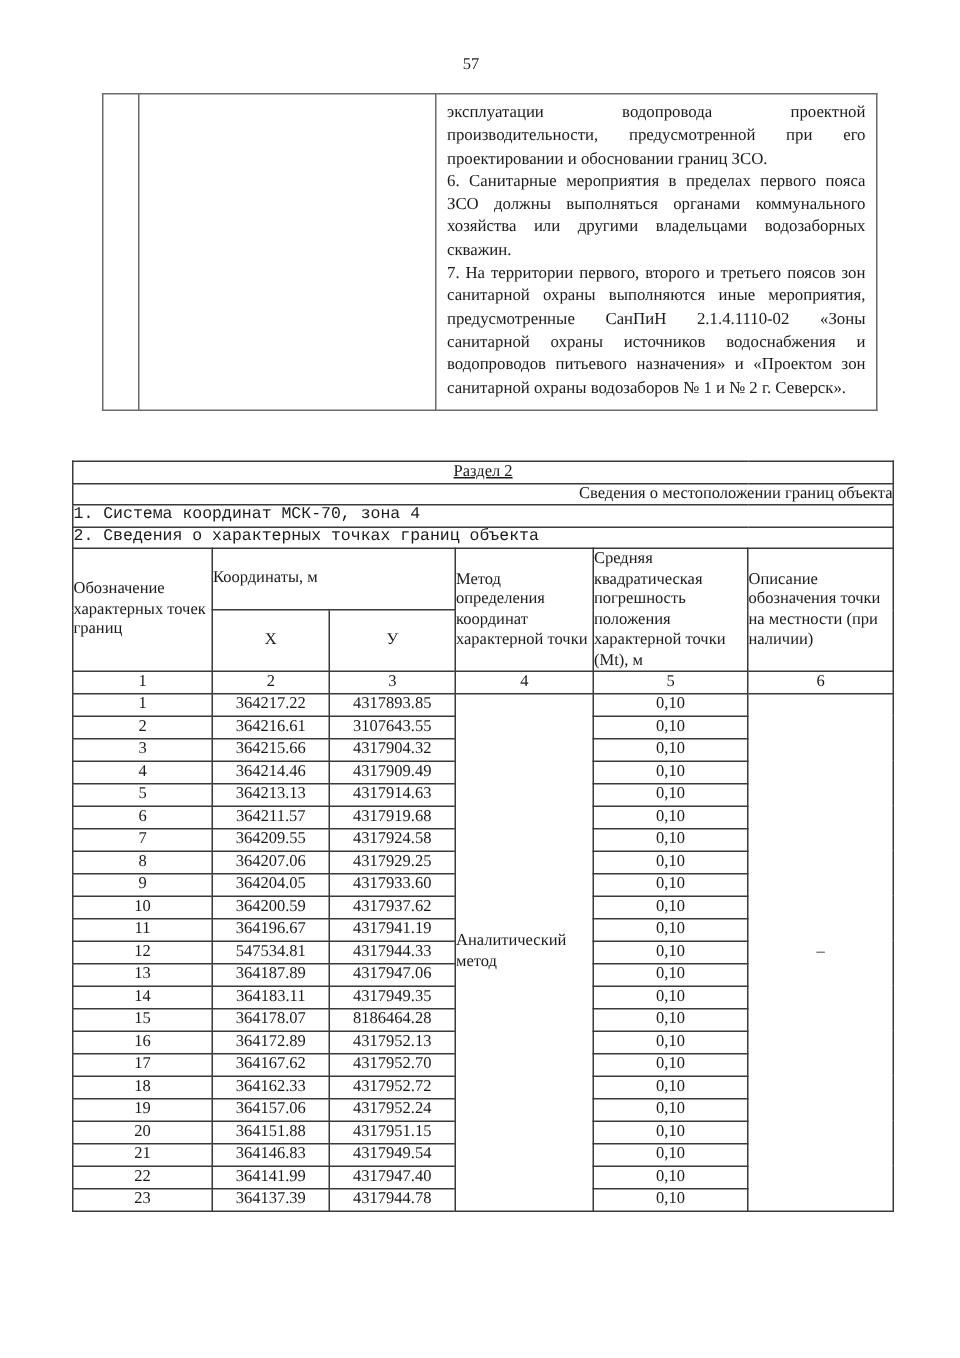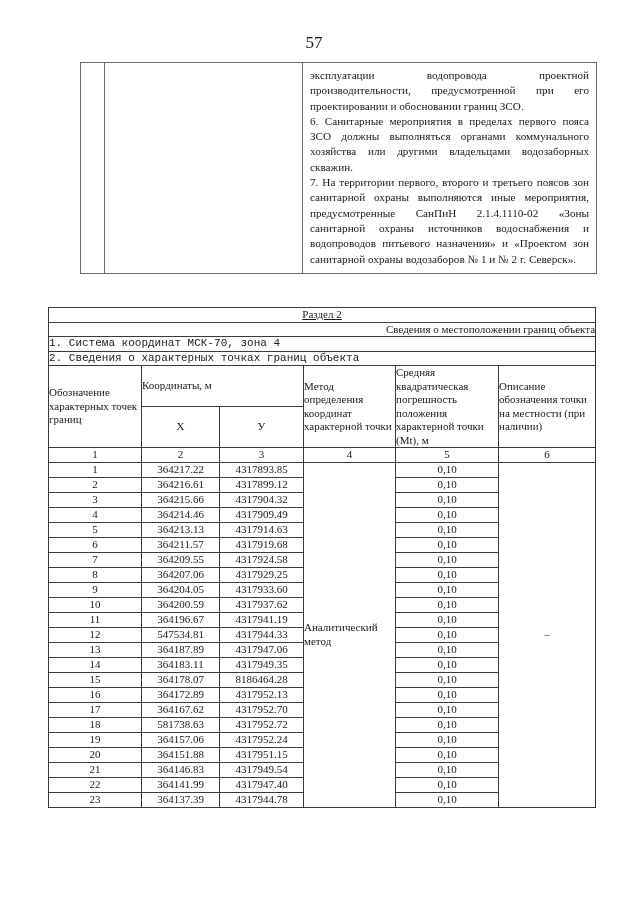--- a/index.html
+++ b/index.html
@@ -16,28 +16,28 @@
     overflow: hidden;
   }
 
   
   .page-number {
     position: absolute;
     top: 36px;
     left: 0;
     width: 628px;
     text-align: center;
-    font-size: 17px;
+    font-size: 11px;
     line-height: 14px;
   }
 
   
   .top-table {
     position: absolute;
-    left: 80px;
+    left: 68px;
     top: 62px;
     width: 513px;
     border-collapse: collapse;
     table-layout: fixed;
   }
   .top-table td {
     border: 1px solid #6b6b6b;
     vertical-align: top;
     padding: 0;
   }
@@ -218,21 +218,21 @@
         <td class="cell">1</td>
         <td class="cell">364217.22</td>
         <td class="cell">4317893.85</td>
         <td class="cell-method" rowspan="23">Аналитический метод</td>
         <td class="cell">0,10</td>
         <td class="cell-desc" rowspan="23">–</td>
       </tr>
       <tr>
         <td class="cell">2</td>
         <td class="cell">364216.61</td>
-        <td class="cell">4317899.12</td>
+        <td class="cell">3107643.55</td>
         <td class="cell">0,10</td>
       </tr>
       <tr>
         <td class="cell">3</td>
         <td class="cell">364215.66</td>
         <td class="cell">4317904.32</td>
         <td class="cell">0,10</td>
       </tr>
       <tr>
         <td class="cell">4</td>
@@ -313,21 +313,21 @@
         <td class="cell">0,10</td>
       </tr>
       <tr>
         <td class="cell">17</td>
         <td class="cell">364167.62</td>
         <td class="cell">4317952.70</td>
         <td class="cell">0,10</td>
       </tr>
       <tr>
         <td class="cell">18</td>
-        <td class="cell">581738.63</td>
+        <td class="cell">364162.33</td>
         <td class="cell">4317952.72</td>
         <td class="cell">0,10</td>
       </tr>
       <tr>
         <td class="cell">19</td>
         <td class="cell">364157.06</td>
         <td class="cell">4317952.24</td>
         <td class="cell">0,10</td>
       </tr>
       <tr>

